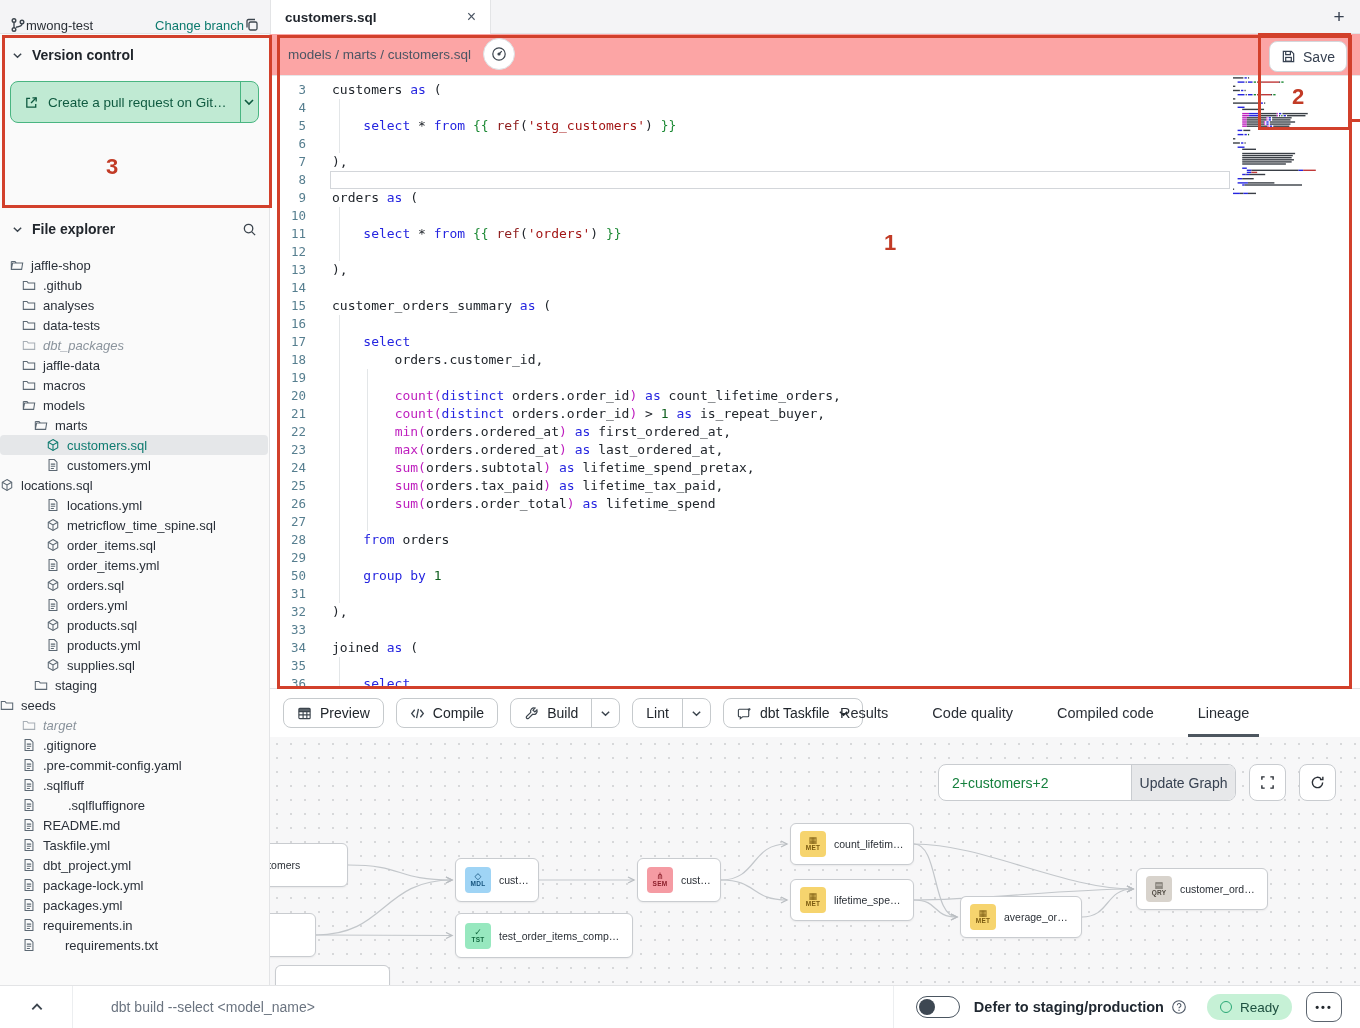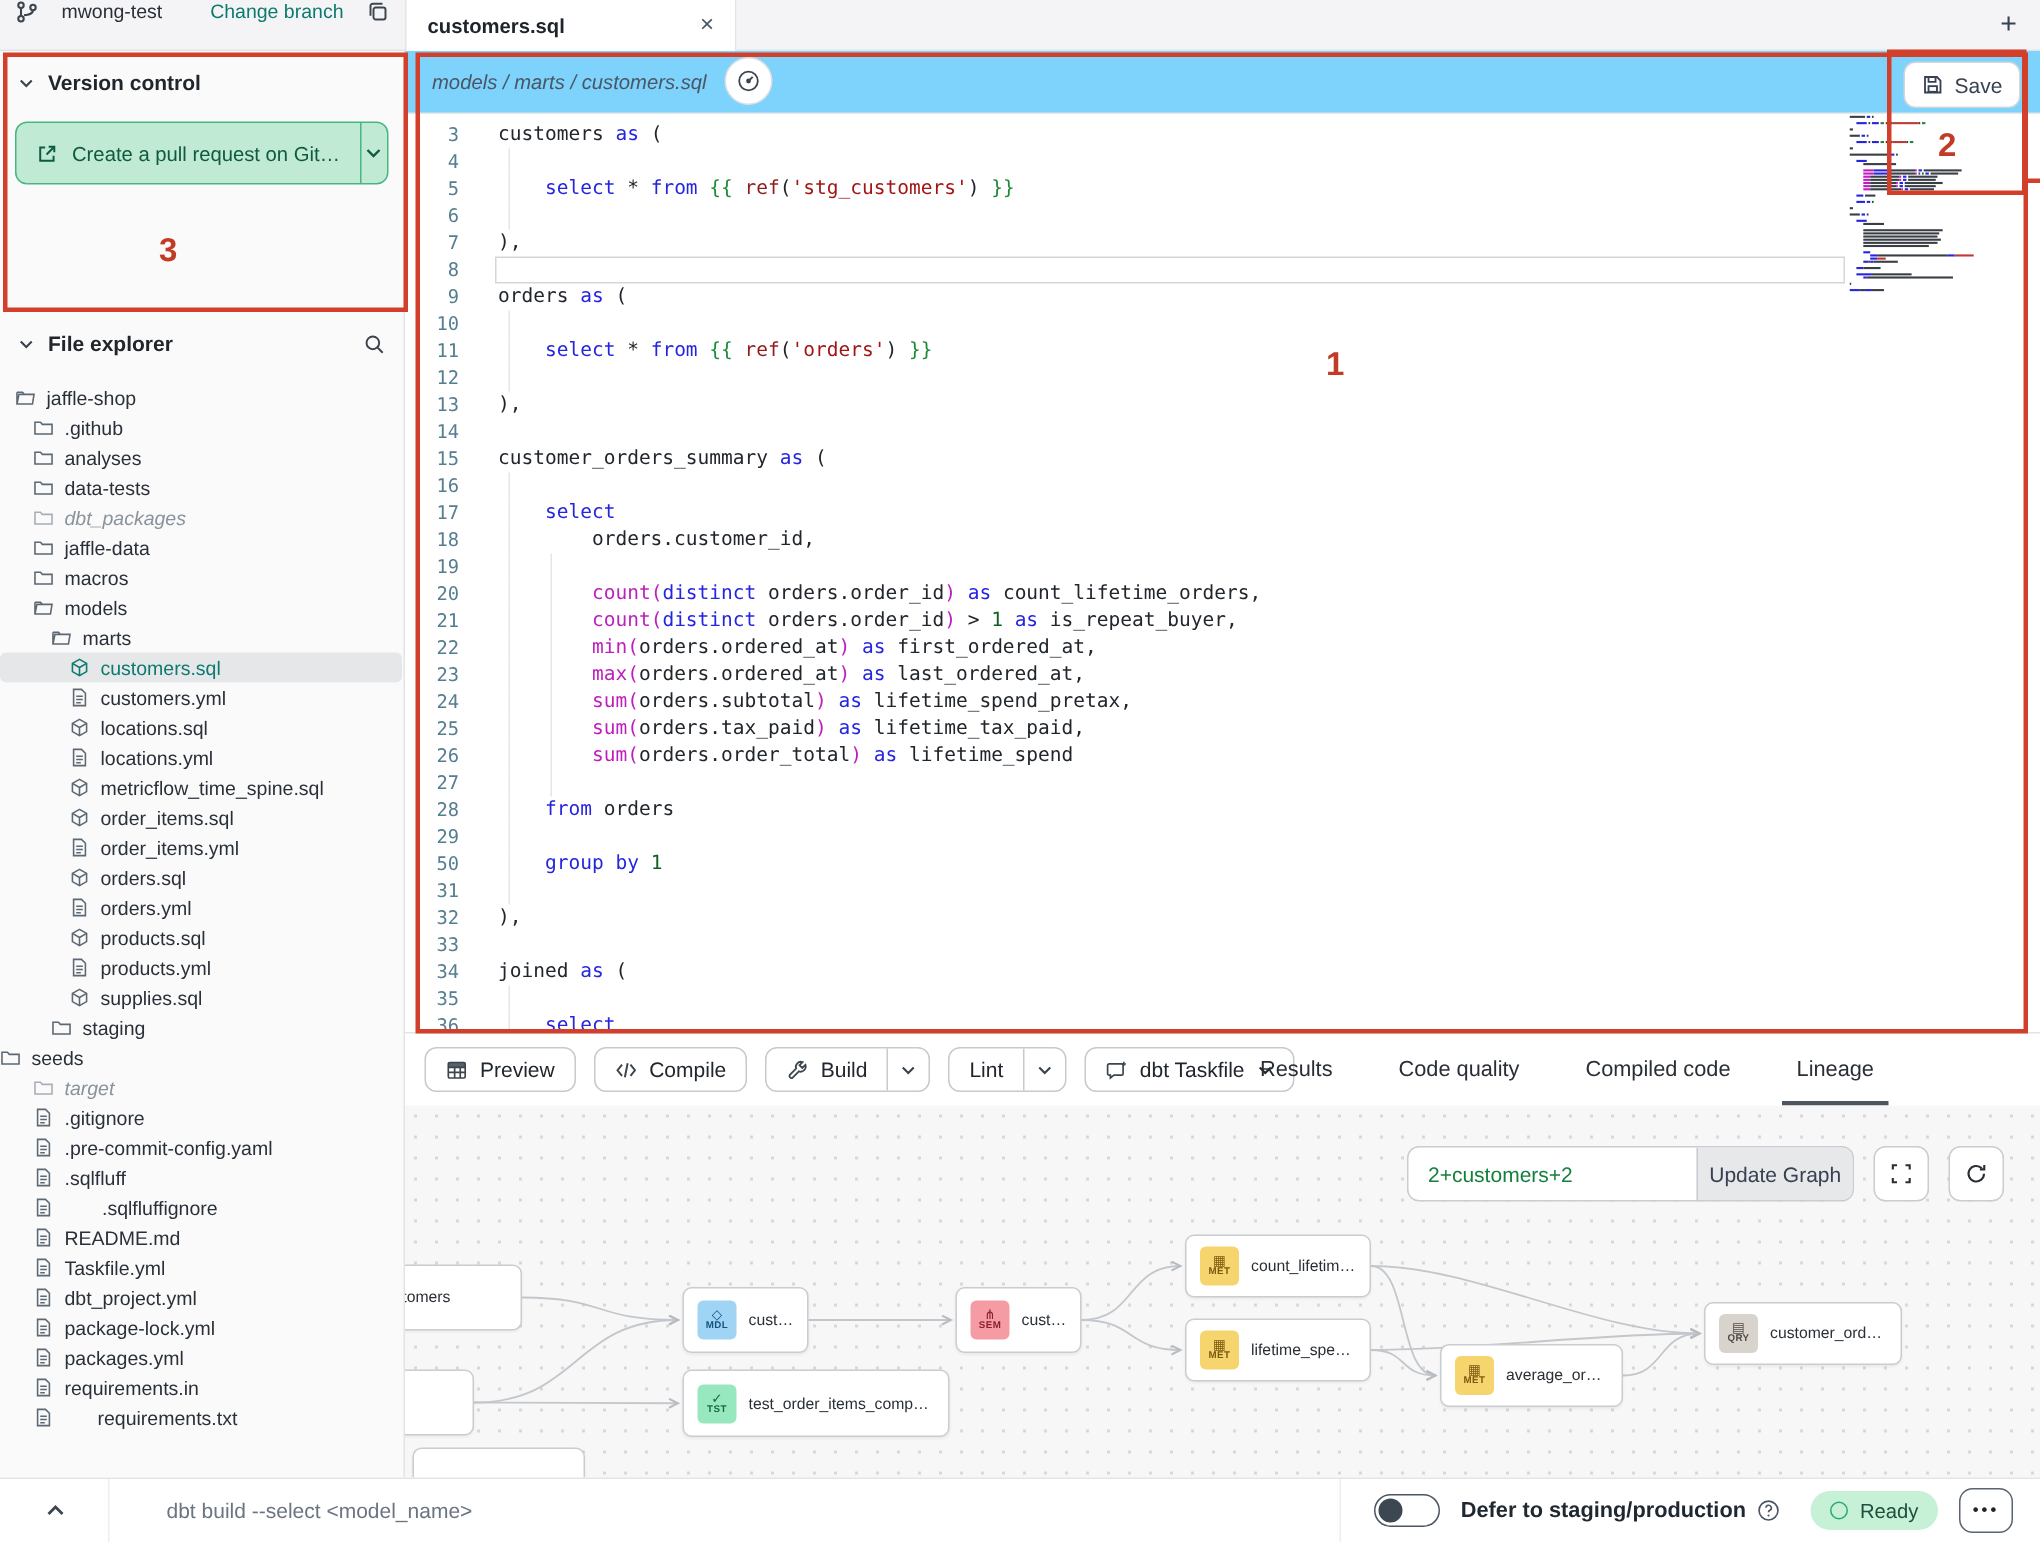--- a/index.html
+++ b/index.html
@@ -2,21 +2,21 @@
 <html><head>
 <meta charset="utf-8">
 <style>
   html,body{margin:0;padding:0;}
   body{width:1360px;height:1028px;position:relative;overflow:hidden;
        font-family:"Liberation Sans",sans-serif;background:#fff;color:#21262c;
        -webkit-font-smoothing:antialiased;}
   .abs{position:absolute;}
   
   #topbar{left:0;top:0;width:1360px;height:33px;background:#f4f4f6;border-bottom:1px solid #e3e4e6;z-index:5;}
-  #branch-widget{left:0;top:0;width:270px;height:33px;display:flex;align-items:flex-start;gap:15px;padding:0 10px;box-sizing:border-box;}
+  #branch-widget{left:0;top:0;width:270px;height:33px;display:flex;align-items:flex-end;gap:0;padding:0 10px;box-sizing:border-box;}
   #branch-name{font-size:13px;color:#2a2f36;flex:0 0 auto;}
   #change-branch{font-size:13px;color:#0c7a6e;margin-left:auto;cursor:pointer;}
   .tbicon{width:16px;height:16px;color:#3c454e;flex:0 0 auto;}
   #active-tab{left:270px;top:0;width:221px;height:34px;background:#fff;border-left:1px solid #e3e4e6;border-right:1px solid #e3e4e6;display:flex;align-items:center;padding:0 14px;box-sizing:border-box;z-index:6;}
   #tab-title{font-size:13.5px;font-weight:bold;color:#1f242b;}
   #tab-close{margin-left:auto;font-size:16px;color:#4b5563;cursor:pointer;line-height:1;}
   #new-tab-btn{left:1326px;top:4px;width:26px;height:26px;font-size:19px;color:#374151;display:flex;align-items:center;justify-content:center;cursor:pointer;}
   
   #sidebar{left:0;top:33px;width:270px;height:952px;background:#fafafa;border-right:1px solid #e3e4e6;box-sizing:border-box;}
   .section-head{display:flex;align-items:center;gap:9px;padding:14px 12px 8px 12px;}
@@ -30,21 +30,21 @@
   #fe-search{margin-left:auto;width:15px;height:15px;color:#3c454e;cursor:pointer;}
   #file-tree{position:absolute;left:0;top:222px;width:268px;}
   .tree-row{height:20px;display:flex;align-items:center;gap:7px;font-size:13px;color:#2a3039;cursor:pointer;position:relative;}
   .tree-row .ticon{width:14px;height:14px;color:#5c6873;flex:0 0 auto;}
   .tree-row.dim{color:#8a939c;font-style:italic;}
   .tree-row.dim .ticon{color:#a7aeb5;}
   .tree-row.selected{background:#e5e7e9;border-radius:4px;color:#0d7a6f;}
   .tree-row.selected .ticon{color:#0d7a6f;}
   
   #editor-region{left:270px;top:33px;width:1090px;height:655px;background:#fff;overflow:hidden;}
-  #breadcrumb-bar{left:0;top:0;width:1090px;height:42px;background:#7dd3fc;border-bottom:1px solid #e6e7e9;z-index:3;display:flex;align-items:center;font-style:italic;}
+  #breadcrumb-bar{left:0;top:0;width:1090px;height:42px;background:#fca5a5;border-bottom:1px solid #e6e7e9;z-index:3;display:flex;align-items:center;}
   #breadcrumb{font-size:13.5px;color:#4b5563;margin-left:18px;}
   #gauge-btn{margin-left:12px;width:30px;height:30px;border:1px solid #dcdfe2;border-radius:50%;display:flex;align-items:center;justify-content:center;color:#3c454e;cursor:pointer;background:#fff;}
   #save-btn{left:999px;top:8px;width:76px;height:29px;background:#fff;border:1px solid #d3d7db;border-radius:8px;display:flex;align-items:center;justify-content:center;gap:7px;font-size:14px;color:#374151;cursor:pointer;z-index:4;}
   #code-area{left:0;top:0;width:1090px;height:655px;z-index:1;}
   .code-line{position:absolute;left:0;width:1090px;height:18px;font-family:"DejaVu Sans Mono",monospace;font-size:13px;line-height:18px;white-space:pre;}
   .code-line .ln{position:absolute;left:0;top:0;width:36px;text-align:right;color:#567e8f;font-size:12.5px;}
   .code-line .lc{position:absolute;left:62px;top:0;}
   .guide{position:absolute;top:0;width:1px;height:18px;background:#e3e6e8;}
   #current-line-box{position:absolute;left:60px;width:900px;height:18px;border:1px solid #d3d6da;box-sizing:border-box;background:#fff;}
   .tk-k{color:#2525e0;} .tk-f{color:#be1ebe;} .tk-s{color:#a31515;} .tk-r{color:#8f1d1d;}
@@ -235,21 +235,21 @@
       </div>
       <div class="tree-row" style="padding-left: 46px;">
         <span style="display: flex;">
           <svg class="ticon" viewBox="0 0 16 16" fill="none" stroke="currentColor" stroke-width="1.2">
             <path d="M3.5 1.8h6l3 3v9.4h-9z"></path>
             <path d="M5.5 7h5M5.5 9.5h5M5.5 12h3.5"></path>
           </svg>
         </span>
         <span>customers.yml</span>
       </div>
-      <div class="tree-row" style="padding-left: 46px;">
+      <div class="tree-row" style="">
         <span style="display: flex;">
           <svg class="ticon" viewBox="0 0 16 16" fill="none" stroke="currentColor" stroke-width="1.2">
             <path d="M8 1.8l5.4 3.1v6.2L8 14.2l-5.4-3.1V4.9z"></path>
             <path d="M2.6 4.9L8 8l5.4-3.1M8 8v6.2"></path>
           </svg>
         </span>
         <span>locations.sql</span>
       </div>
       <div class="tree-row" style="padding-left: 46px;">
         <span style="display: flex;">

